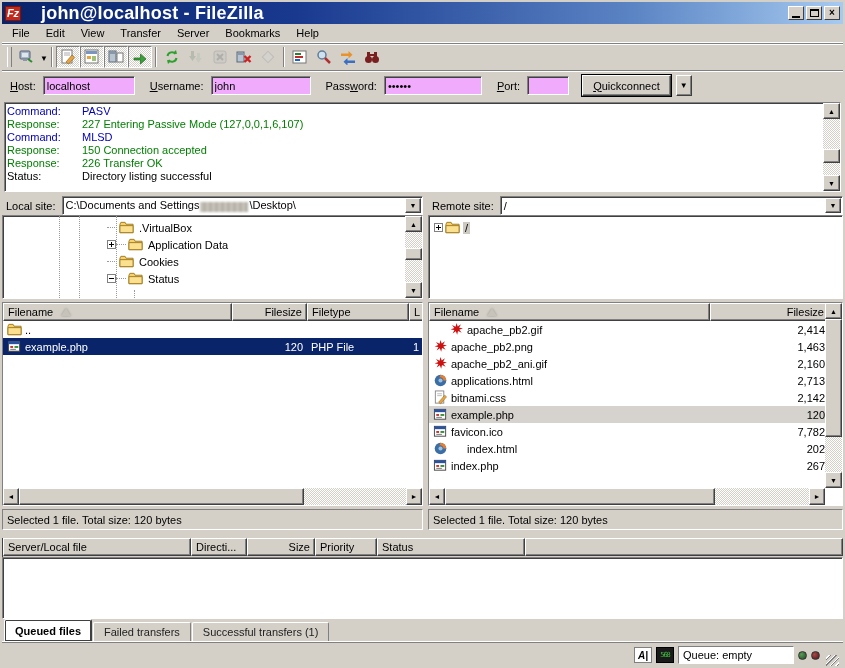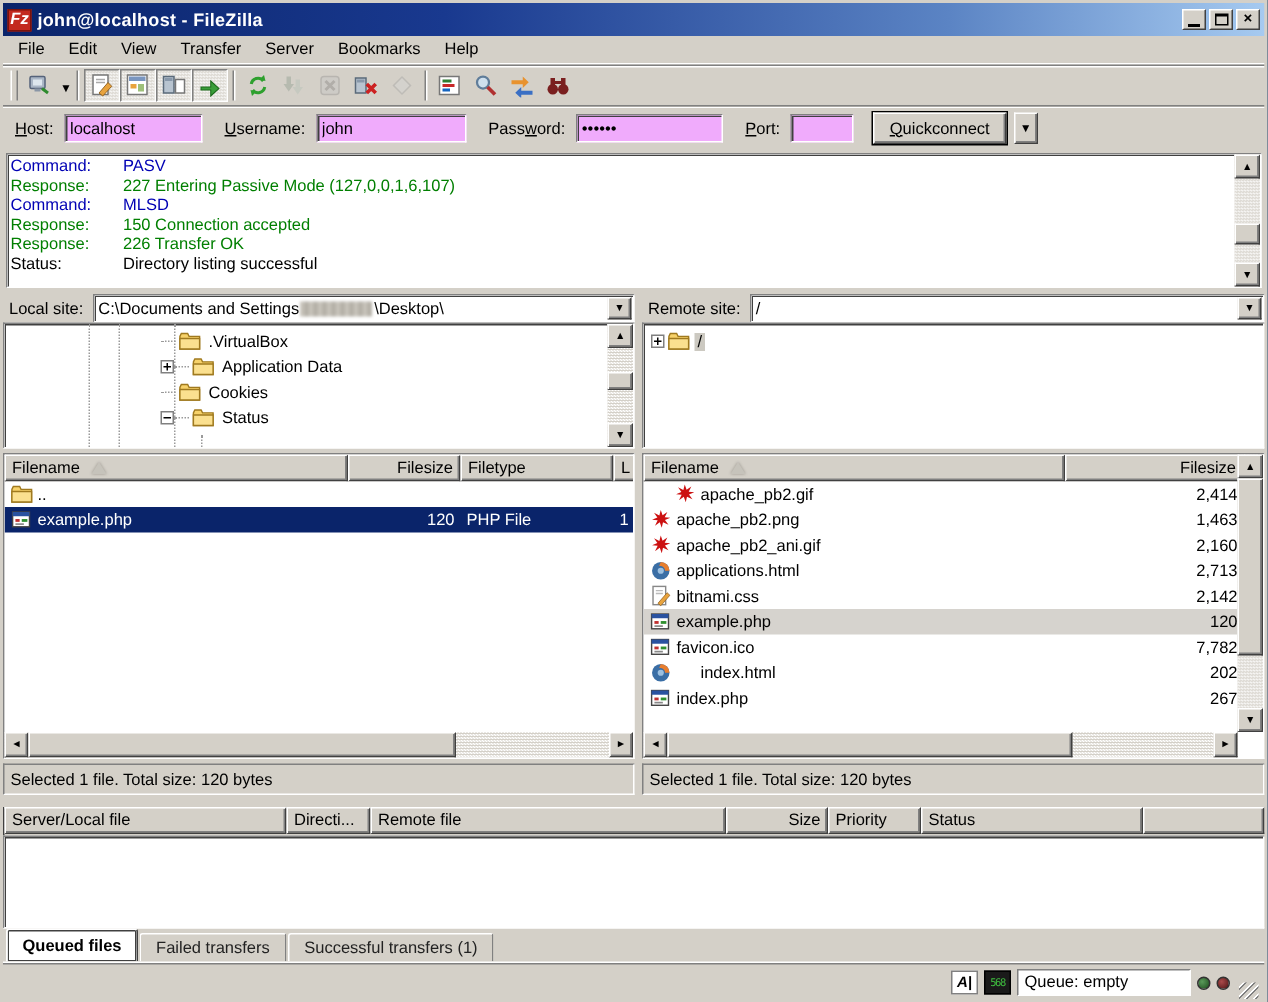--- a/index.html
+++ b/index.html
@@ -9,21 +9,21 @@
   .window{ position:relative; width:845px; height:668px; background:#d4d0c8;
     border:2px solid #d4d0c8; outline:1px solid #404040; overflow:hidden;
     display:flex; flex-direction:column; }
 
   
   .titlebar{ height:22px; flex:0 0 22px; display:flex; align-items:center; padding:0 3px;
     background:linear-gradient(90deg,#0a246a 0%,#19398f 35%,#5b84c4 75%,#a6caf0 100%); }
   .fzicon{ width:16px; height:15px; background:#c32a1e; color:#fff; font-weight:bold; font-size:11px;
     font-style:italic; display:flex; align-items:center; justify-content:center; margin-right:4px;
     border:1px solid #7a130c; }
-  .title{ color:#fff; font-weight:bold; font-size:12px; flex:1; letter-spacing:.2px; }
+  .title{ color:#fff; font-weight:bold; font-size:18px; flex:1; letter-spacing:.2px;margin-left:16px; }
   .winbtns{ display:flex; gap:2px; }
   .wbtn{ width:16px; height:14px; background:#d4d0c8; border:1px solid; border-color:#fff #404040 #404040 #fff;
     display:flex; align-items:center; justify-content:center; font-size:10px; font-weight:bold; line-height:1; }
   .g-min{ width:8px; height:2px; background:#000; margin-top:7px; }
   .g-max{ width:9px; height:8px; border:1px solid #000; border-top:2px solid #000; }
 
   
   .menubar{ height:19px; flex:0 0 19px; display:flex; align-items:center; padding-left:2px;
     border-bottom:1px solid #fff; }
   .menu-item{ padding:2px 8px; }
@@ -671,23 +671,20 @@
     <div class="statuscell right">Selected 1 file. Total size: 120 bytes</div>
   </div>
 
   <div class="queuehdr" id="queuehdr">
       <div class="hcell" style="width: 188px; flex: 0 0 188px;">
         <span>Server/Local file</span>
       </div>
       <div class="hcell" style="width: 56px; flex: 0 0 56px;">
         <span>Directi...</span>
       </div>
-      <div class="hcell" style="width: 237px; flex: 0 0 237px;">
-        <span>Remote file</span>
-      </div>
       <div class="hcell right" style="width: 68px; flex: 0 0 68px;">
         <span>Size</span>
       </div>
       <div class="hcell" style="width: 62px; flex: 0 0 62px;">
         <span>Priority</span>
       </div>
       <div class="hcell" style="width: 148px; flex: 0 0 148px;">
         <span>Status</span>
       </div>
       <div class="hcell hfill"></div>

